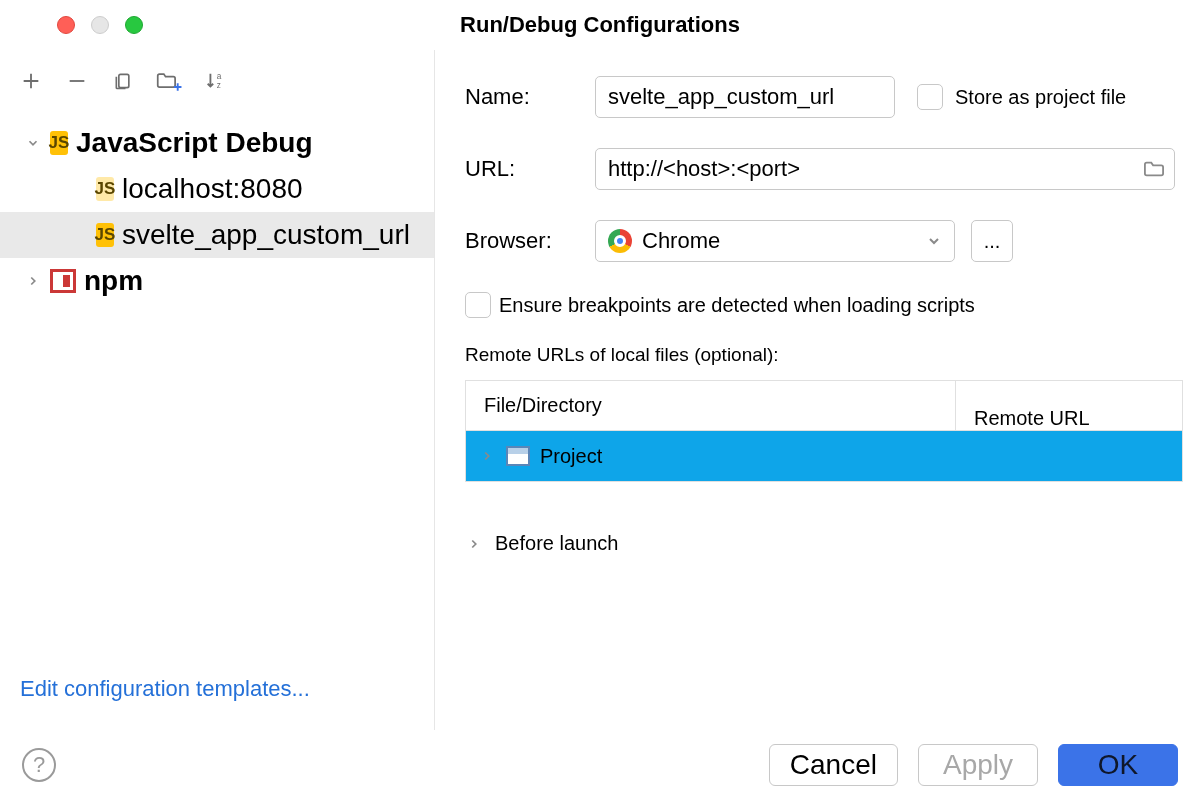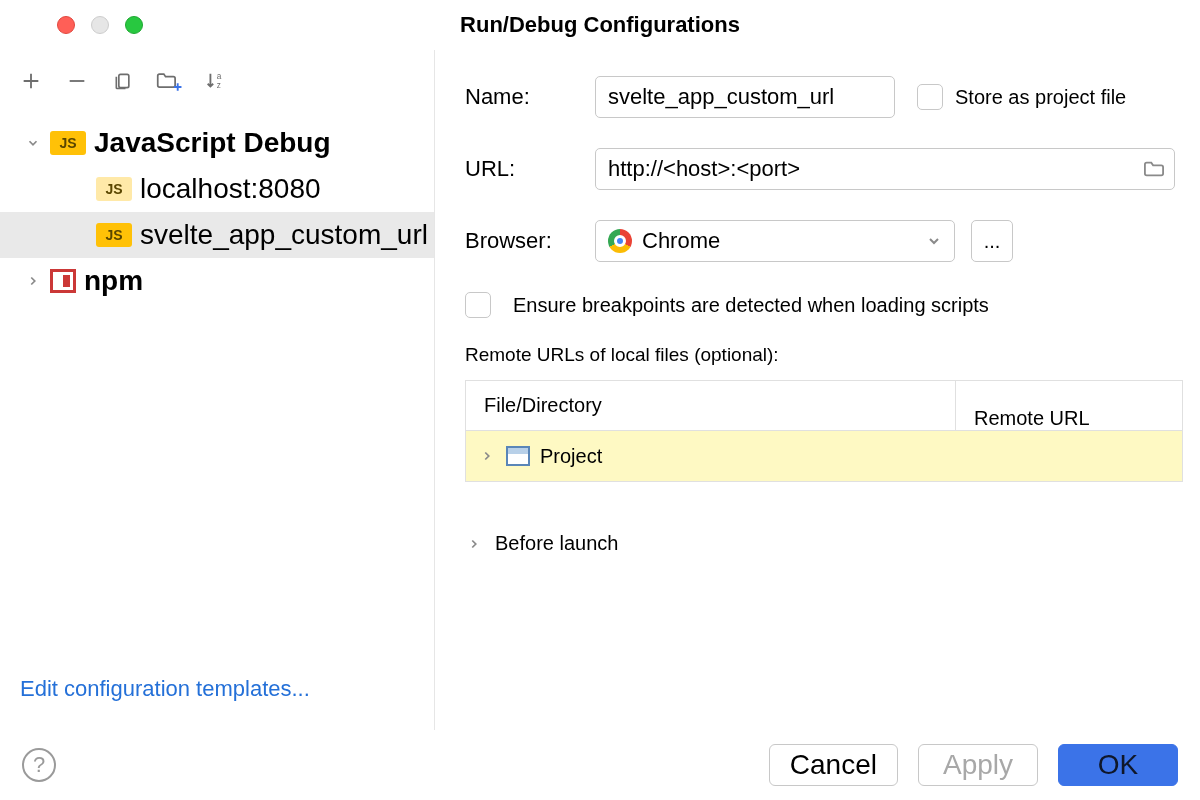--- a/index.html
+++ b/index.html
@@ -78,27 +78,27 @@
 .tree-row.indent1 { padding-left: 96px; }
 .chevron {
   width: 18px;
   height: 18px;
   display: inline-flex;
   align-items: center;
   justify-content: center;
   color: #8a8a8a;
 }
 .js-badge {
-  width: 36px; height: 24px;
+  width: 18px; height: 24px;
   background: #ffc107;
   border-radius: 3px;
   display: inline-flex;
   align-items: center;
   justify-content: center;
-  font-size: 14px;
+  font-size: 17px;
   font-weight: 700;
   color: #5a4600;
 }
 .js-badge.lite { background: #ffe9a8; }
 .npm-badge {
   width: 26px; height: 24px;
   border: 3px solid #cb3837;
   background: #fff;
   position: relative;
 }
@@ -204,41 +204,41 @@
   margin-left: 16px;
   display: flex;
   align-items: center;
   justify-content: center;
   font-size: 20px;
   background:#fff;
 }
 .check-row {
   display: flex;
   align-items: center;
-  gap: 22px;
+  gap: 8px;
   margin: 0 0 26px 0;
 }
 .section-label { font-size: 19px; margin-bottom: 14px; }
 .table {
   border: 1px solid #e0e0e0;
   width: 718px;
 }
 .table-head {
   display: flex;
   height: 50px;
   align-items: flex-end;
   border-bottom: 1px solid #e0e0e0;
 }
 .th1 { width: 490px; padding-left: 18px; border-right: 1px solid #e0e0e0; height:100%; display:flex; align-items:center; }
 .th2 { flex: 1; padding-left: 18px; }
 .table-row {
   display: flex;
   align-items: center;
   height: 50px;
-  background: #fef9c3;
+  background: #0ea5e9;
   padding-left: 12px;
   gap: 10px;
 }
 .proj-icon {
   width: 24px; height: 20px;
   border: 2px solid #5a86b8;
   background: linear-gradient(#b8d0e8 40%, #fff 40%);
 }
 .before-launch {
   display: flex;

